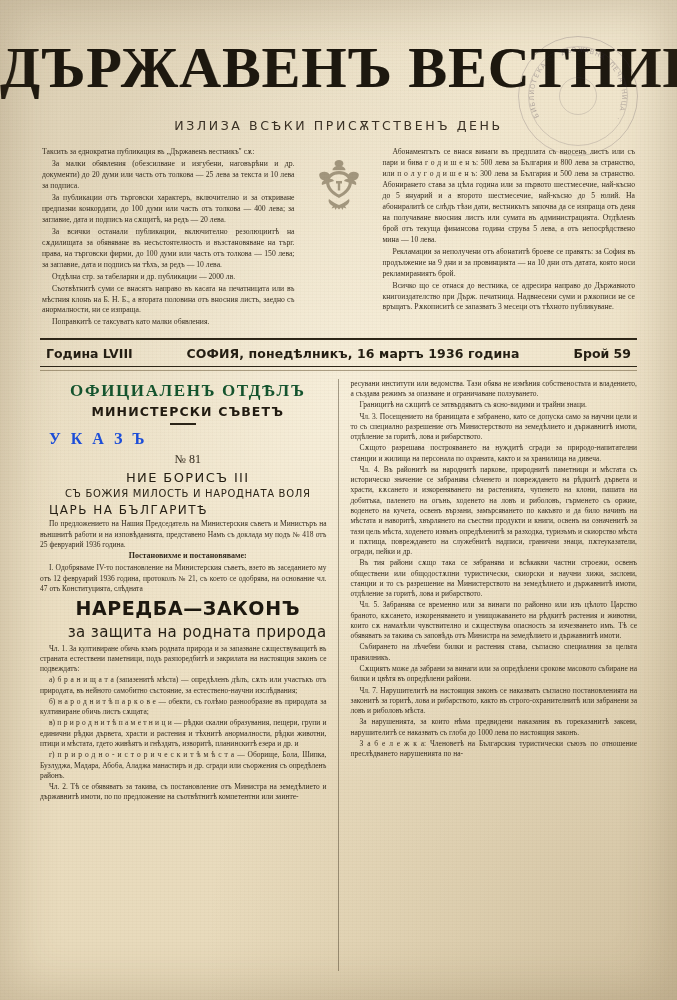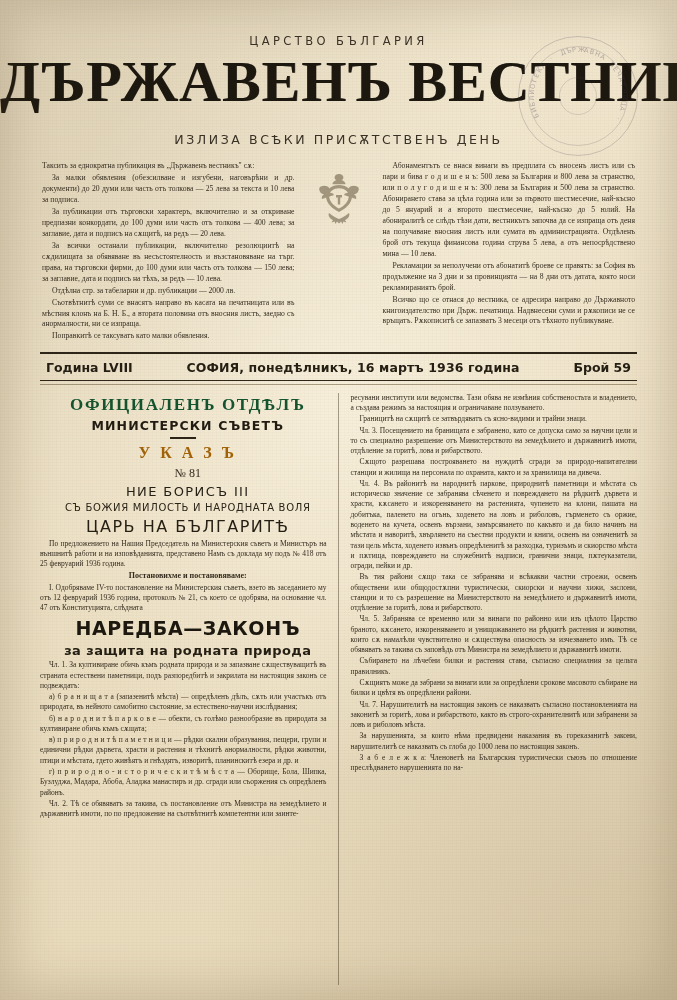--- a/index.html
+++ b/index.html
@@ -219,24 +219,23 @@
     width: 26px;
     height: 2px;
     background: #2b2418;
     margin: 3px auto 3px;
   }
   .h-ukaz {
     font-family: "Liberation Serif", serif;
     font-weight: 700;
     font-size: 16px;
     letter-spacing: 3px;
-    text-align: center;
     text-indent: 0;
     margin: 1px 0 0;
-    color: #a16207;
+    color: #1d4ed8;
   }
   .h-num {
     font-size: 12px;
     text-align: center;
     text-indent: 0;
     margin: 1px 0 3px;
   }
   .h-boris {
     font-family: "DejaVu Sans", sans-serif;
     font-size: 13px;
@@ -250,23 +249,22 @@
     font-family: "DejaVu Sans", sans-serif;
     font-size: 10px;
     letter-spacing: .7px;
     text-align: center;
     text-indent: 0;
     margin: 0 0 3px;
     color: #2b2418;
   }
   .h-tsar {
     font-family: "DejaVu Sans", sans-serif;
-    font-size: 16px;
+    font-size: 12px;
     letter-spacing: 1.5px;
-    text-align: center;
     text-indent: 0;
     margin: 0 0 6px;
     color: #241e13;
   }
   .h-decided {
     font-weight: 700;
     font-size: 8px;
     text-align: center;
     text-indent: 0;
     margin: 4px 0 1px;
@@ -276,39 +274,38 @@
     font-weight: 700;
     font-size: 19px;
     letter-spacing: .6px;
     text-align: center;
     text-indent: 0;
     margin: 10px 0 3px;
     color: #1d180f;
   }
   .h-naredba-sub {
     font-family: "DejaVu Sans", sans-serif;
-    font-weight: 700;
-    font-size: 13px;
+    font-weight: 400;
+    font-size: 15px;
     letter-spacing: .4px;
-    text-align: center;
+    text-align: right;
     text-indent: 0;
     margin: 0 0 7px;
     color: #241e13;
   }
 </style>
 </head>
 <body>
 
 <div class="paper"></div>
 <div class="grain"></div>
 
 <div class="sheet">
 
   <div class="masthead">
-    <div class="kingdom">ЦАРСТВО БЪЛГАРИЯ</div>
     <div class="title-main">ДЪРЖАВЕНЪ ВЕСТНИКЪ</div>
     <div class="subtitle">ИЗЛИЗА ВСѢКИ ПРИСѪТСТВЕНЪ ДЕНЬ</div>
   </div>
 
   <div class="stamp">
     <div class="stamp-ring-text">
         <span style="transform: rotate(-118deg) translate(0px, -50px);">Б</span>
         <span style="transform: rotate(-110.625deg) translate(0px, -50px);">И</span>
         <span style="transform: rotate(-103.25deg) translate(0px, -50px);">Б</span>
         <span style="transform: rotate(-95.875deg) translate(0px, -50px);">Л</span>
@@ -362,21 +359,21 @@
       <p>За малки обявления (обезсилване и изгубени, наговърѣни и др. документи) до 20 думи или часть отъ толкова — 25 лева за текста и 10 лева за подписа.</p>
       <p>За публикации отъ търговски характеръ, включително и за откриване предпазни конкордати, до 100 думи или часть отъ толкова — 400 лева; за заглавие, дата и подписъ на сѫщитѣ, на редъ — 20 лева.</p>
       <p>За всички останали публикации, включително резолюциитѣ на сѫдилищата за обявяване въ несъстоятелность и възстановяване на търг. права, на търговски фирми, до 100 думи или часть отъ толкова — 150 лева; за заглавие, дата и подписъ на тѣхъ, за редъ — 10 лева.</p>
       <p>Отдѣлна стр. за табеларни и др. публикации — 2000 лв.</p>
       <p>Съотвѣтнитѣ суми се внасятъ направо въ касата на печатницата или въ мѣстния клонъ на Б. Н. Б., а втората половина отъ вносния листъ, заедно съ анормалности, ни се изпраща.</p>
       <p>Поправкитѣ се таксуватъ като малки обявления.</p>
     </div>
 
     <div class="rates-col right">
       <p>Абонаментътъ се внася винаги въ предплата съ вносенъ листъ или съ пари и бива г о д и ш е н ъ: 500 лева за България и 800 лева за странство, или п о л у г о д и ш е н ъ: 300 лева за България и 500 лева за странство. Абонирането става за цѣла година или за първото шестмесечие, най-късно до 5 януарий и а второто шестмесечие, най-късно до 5 юлий. На абониралитѣ се слѣдъ тѣзи дати, вестникътъ започва да се изпраща отъ деня на получаване вносния листъ или сумата въ администрацията. Отдѣленъ брой отъ текуща финансова година струва 5 лева, а отъ непосрѣдствено мина — 10 лева.</p>
-      <p>Рекламации за неполучени отъ абонатитѣ броеве се правятъ: за София въ продължение на 3 дни и за провинцията — на 8 дни отъ датата, която носи рекламираниятъ брой.</p>
+      <p>Рекламации за неполучени отъ абонатитѣ броеве се правятъ: за София въ продължение на 9 дни и за провинцията — на 10 дни отъ датата, която носи рекламираниятъ брой.</p>
       <p>Всичко що се отнася до вестника, се адресира направо до Държавното книгоиздателство при Държ. печатница. Надвнесени суми и рѫкописи не се връщатъ. Рѫкописитѣ се запазватъ 3 месеци отъ тѣхното публикуване.</p>
     </div>
   </div>
 
   <div class="rule-thick"></div>
   <div class="datebar">
     <div>Година LVIII</div>
     <div class="center">СОФИЯ, понедѣлникъ, 16 мартъ 1936 година</div>
     <div>Брой 59</div>
   </div>
@@ -394,28 +391,28 @@
       <p class="h-boris">НИЕ БОРИСЪ III</p>
       <p class="h-grace">СЪ БОЖИЯ МИЛОСТЬ И НАРОДНАТА ВОЛЯ</p>
       <p class="h-tsar">ЦАРЬ НА БЪЛГАРИТѢ</p>
       <p>По предложението на Нашия Председатель на Министерския съветъ и Министъръ на външнитѣ работи и на изповѣданията, представено Намъ съ доклада му подъ № 418 отъ 25 февруарий 1936 година.</p>
       <p class="h-decided">Постановихме и постановяваме:</p>
       <p>I. Одобряваме IV-то постановление на Министерския съветъ, взето въ заседанието му отъ 12 февруарий 1936 година, протоколъ № 21, съ което се одобрява, на основание чл. 47 отъ Конституцията, слѣдната</p>
       <p class="h-naredba">НАРЕДБА—ЗАКОНЪ</p>
       <p class="h-naredba-sub">за защита на родната природа</p>
       <p>Чл. 1. За култивиране обичь къмъ родната природа и за запазване сѫществуващитѣ въ страната естествени паметници, подъ разпоредбитѣ и закрилата на настоящия законъ се подвеждатъ:</p>
       <p>а) б р а н и щ а т а (запазенитѣ мѣста) — опредѣленъ дѣлъ, сѫть или участъкъ отъ природата, въ нейното самобитно състояние, за естествено-научни изслѣдвания;</p>
-      <p>б) н а р о д н и т ѣ п а р к о в е — обекти, съ голѣмо разнообразие въ природата за култивиране обичь къмъ сѫщата;</p>
+      <p>б) н а р о д н и т ѣ п а р к о в е — обекти, съ голѣмо разнообразие въ природата за култивиране обичь листъ сѫщата;</p>
       <p>в) п р и р о д н и т ѣ п а м е т н и ц и — рѣдки скални образувания, пещери, групи и единични рѣдки дървета, храсти и растения и тѣхнитѣ анормалности, рѣдки животни, птици и мѣстата, гдето живѣятъ и гнѣздятъ, изворитѣ, планинскитѣ езера и др. и</p>
       <p>г) п р и р о д н о - и с т о р и ч е с к и т ѣ м ѣ с т а — Оборище, Бола, Шипка, Бузлуджа, Мадара, Абоба, Аладжа манастиръ и др. сгради или съоржения съ опредѣленъ районъ.</p>
       <p>Чл. 2. Тѣ се обявяватъ за такива, съ постановление отъ Министра на земедѣлието и държавнитѣ имоти, по по предложение на съотвѣтнитѣ компетентни или заинте-</p>
     </div>
 
     <div class="col right">
-      <p class="flush">ресувани институти или ведомства. Тази обява не измѣния собственостьта и владението, а създава режимъ за настоящия и ограничаване ползуването.</p>
+      <p class="flush">ресувани институти или ведомства. Тази обява не измѣния собственостьта и владението, а създава режимъ за опазване и ограничаване ползуването.</p>
       <p>Границитѣ на сѫщитѣ се затвърдяватъ съ ясно-видими и трайни знаци.</p>
       <p>Чл. 3. Посещението на бранищата е забранено, като се допуска само за научни цели и то съ специално разрешение отъ Министерството на земедѣлието и държавнитѣ имоти, отдѣление за горитѣ, лова и рибарството.</p>
       <p>Сѫщото разрешава построяването на нуждитѣ сгради за природо-напитателни станции и жилища на персонала по охраната, както и за хранилища на дивеча.</p>
       <p>Чл. 4. Въ районитѣ на народнитѣ паркове, природнитѣ паметници и мѣстата съ историческо значение се забранява сѣченето и повреждането на рѣдкитѣ дървета и храсти, кѫсането и изкореняването на растенията, чупенето на клони, пашата на добитъка, паленето на огънь, ходенето на ловъ и риболовъ, гърменето съ оржие, воденето на кучета, освенъ вързани, замърсяването по какъвто и да било начинъ на мѣстата и наворитѣ, хвърлянето на съестни продукти и книги, освенъ на означенитѣ за тази цель мѣста, ходенето извънъ опредѣленитѣ за разходка, туризъмъ и скиорство мѣста и пѫтища, повреждането на служебнитѣ надписи, гранични знаци, пѫтеуказатели, огради, пейки и др.</p>
       <p>Въ тия райони сѫщо така се забранява и всѣкакви частни строежи, освенъ обществени или общодостѫпни туристически, скиорски и научни хижи, заслони, станции и то съ разрешение на Министерството на земедѣлието и държавнитѣ имоти, отдѣление за горитѣ, лова и рибарството.</p>
       <p>Чл. 5. Забранява се временно или за винаги по районно или изъ цѣлото Царство браното, кѫсането, изкореняването и унищожаването на рѣдкитѣ растения и животни, които сѫ намалѣли чувствително и сѫществува опасность за изчезването имъ. Тѣ се обявяватъ за такива съ заповѣдь отъ Министра на земедѣлието и държавнитѣ имоти.</p>
       <p>Събирането на лѣчебни билки и растения става, съгласно специалния за цельта правилникъ.</p>
       <p>Сѫщиятъ може да забрани за винаги или за опредѣлени срокове масовото събиране на билки и цвѣтя въ опредѣлени райони.</p>
       <p>Чл. 7. Нарушителитѣ на настоящия законъ се наказватъ съгласно постановленията на законитѣ за горитѣ, лова и рибарството, както въ строго-охранителнитѣ или забранени за ловъ и риболовъ мѣста.</p>
       <p>За нарушенията, за които нѣма предвидени наказания въ гореказанитѣ закони, нарушителитѣ се наказватъ съ глоба до 1000 лева по настоящия законъ.</p>

